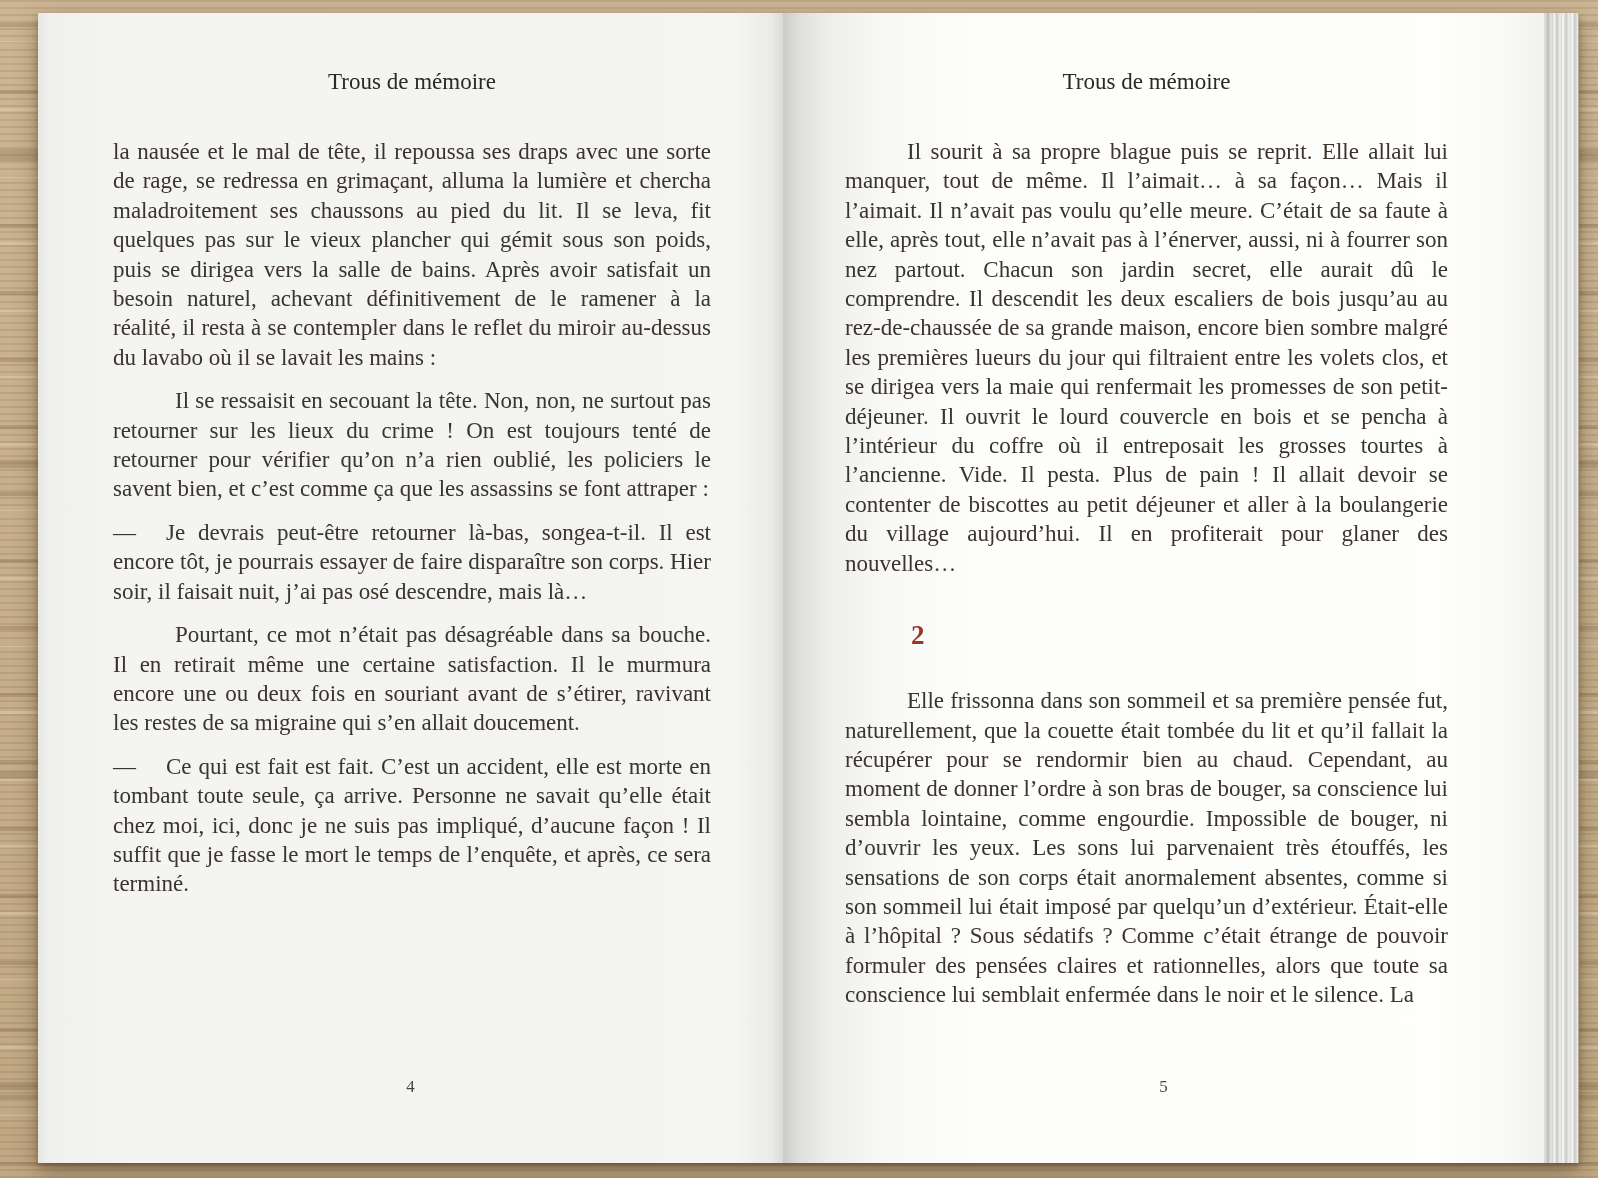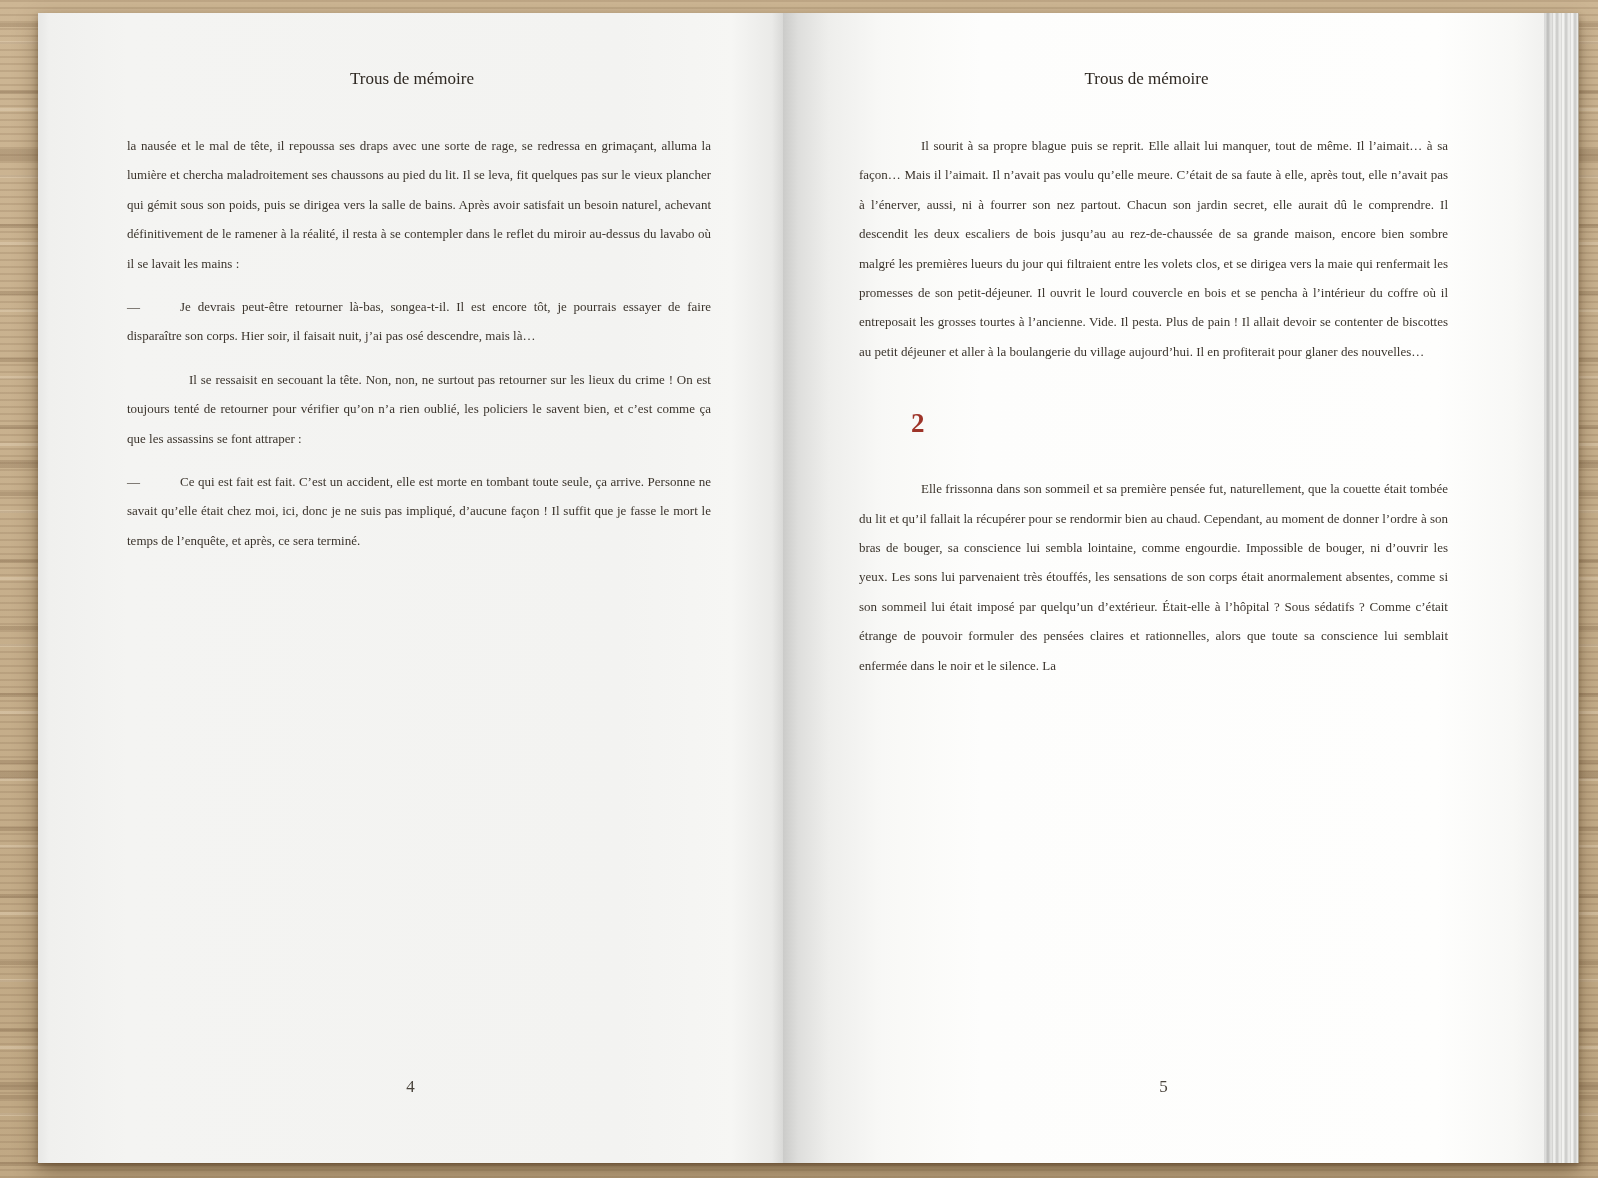--- a/index.html
+++ b/index.html
@@ -50,28 +50,28 @@
       repeating-linear-gradient(90deg, #f2f2f0 0 2px, #cfcfcd 3px 5px, #e9e9e7 6px 8px, #dbdbd9 8px 9px);
     border-right: 1px solid #b4aa99;
   }
 
   .page-inner { position: relative; height: 100%; }
   .page-left  .page-inner { padding: 56px 72px 0 75px; }
   .page-right .page-inner { padding: 56px 96px 0 62px; }
 
   .running-header {
     text-align: center;
-    font-size: 17px;
+    font-size: 23px;
     color: #2e2822;
     margin: 0 0 42px 0;
   }
 
   .blk {
-    margin: 0 0 14px 14px;
-    font-size: 13px;
+    margin: 0 0 14px 0;
+    font-size: 23px;
     line-height: 29.4px;
     color: #3b342c;
     text-align: justify;
   }
   .blk.indent { text-indent: 62px; }
   .blk.plain  { text-indent: 0; }
   .blk.dialogue { text-indent: 0; }
   .dash { display: inline-block; width: 53px; }
 
   .blk.chapter {
@@ -98,22 +98,23 @@
 
 <div class="wood"></div>
 
 <div class="book">
 
   <div class="page page-left">
     <div class="page-inner">
       <div class="running-header">Trous de mémoire</div>
       <div class="page-body">
           <p class="blk plain">la nausée et le mal de tête, il repoussa ses draps avec une sorte de rage, se redressa en grimaçant, alluma la lumière et chercha maladroitement ses chaussons au pied du lit. Il se leva, fit quelques pas sur le vieux plancher qui gémit sous son poids, puis se dirigea vers la salle de bains. Après avoir satisfait un besoin naturel, achevant définitivement de le ramener à la réalité, il resta à se contempler dans le reflet du miroir au-dessus du lavabo où il se lavait les mains :</p>
+          <p class="blk indent">Il se ressaisit en secouant la tête. Non, non, ne surtout pas retourner sur les lieux du crime ! On est toujours tenté de retourner pour vérifier qu’on n’a rien oublié, les policiers le savent bien, et c’est comme ça que les assassins se font attraper :</p>
           <p class="blk dialogue"><span class="dash">—</span>Je devrais peut-être retourner là-bas, songea-t-il. Il est encore tôt, je pourrais essayer de faire disparaître son corps. Hier soir, il faisait nuit, j’ai pas osé descendre, mais là…</p>
-          <p class="blk indent">Il se ressaisit en secouant la tête. Non, non, ne surtout pas retourner sur les lieux du crime ! On est toujours tenté de retourner pour vérifier qu’on n’a rien oublié, les policiers le savent bien, et c’est comme ça que les assassins se font attraper :</p>
+          <p class="blk indent">Pourtant, ce mot n’était pas désagréable dans sa bouche. Il en retirait même une certaine satisfaction. Il le murmura encore une ou deux fois en souriant avant de s’étirer, ravivant les restes de sa migraine qui s’en allait doucement.</p>
           <p class="blk dialogue"><span class="dash">—</span>Ce qui est fait est fait. C’est un accident, elle est morte en tombant toute seule, ça arrive. Personne ne savait qu’elle était chez moi, ici, donc je ne suis pas impliqué, d’aucune façon ! Il suffit que je fasse le mort le temps de l’enquête, et après, ce sera terminé.</p>
         </div>
       <div class="page-number">4</div>
     </div>
   </div>
 
   <div class="page page-right">
     <div class="page-inner">
       <div class="running-header">Trous de mémoire</div>
       <div class="page-body">

